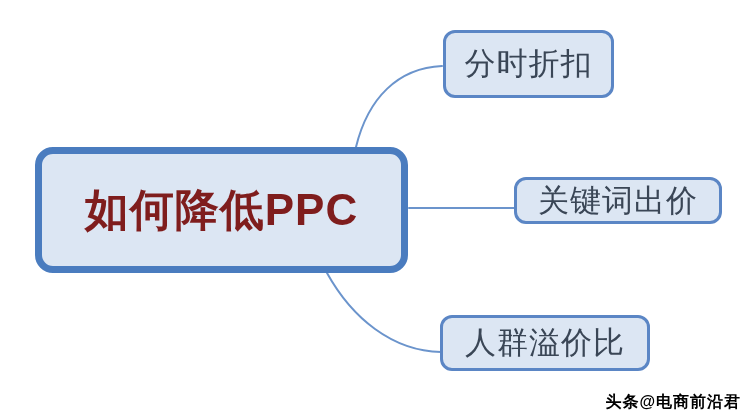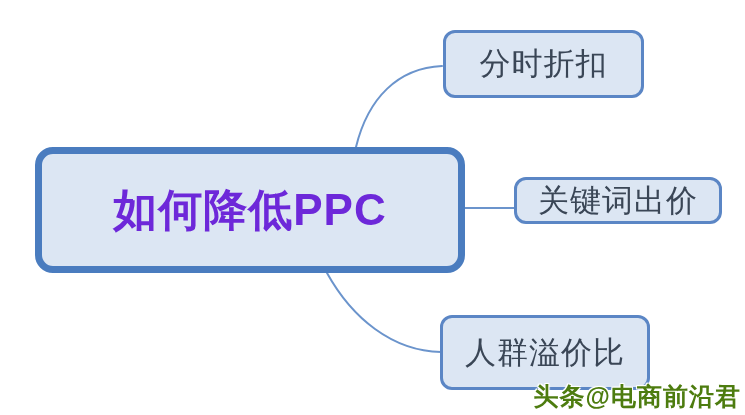--- a/index.html
+++ b/index.html
@@ -27,63 +27,63 @@
     box-sizing: border-box;
     background: #dce6f3;
     display: flex;
     align-items: center;
     justify-content: center;
     text-align: center;
   }
   .root-node {
     left: 35px;
     top: 147px;
-    width: 430px;
+    width: 373px;
     height: 126px;
     border: 7px solid #4a7cbf;
     border-radius: 18px;
     font-size: 44px;
     font-weight: bold;
-    color: #6d28d9;
+    color: #7f1d1d;
     letter-spacing: 1px;
   }
   .branch-node {
     border: 3px solid #5b86c5;
     border-radius: 12px;
     font-size: 31px;
     font-weight: 500;
     color: #3a4656;
     letter-spacing: 1px;
   }
   #branch-0 {
     left: 443px;
     top: 30px;
-    width: 201px;
+    width: 171px;
     height: 68px;
     font-family: Liberation Serif, serif;
   }
   #branch-1 {
     left: 514px;
     top: 177px;
     width: 208px;
     height: 47px;
   }
   #branch-2 {
     left: 440px;
     top: 315px;
     width: 210px;
-    height: 75px;
+    height: 56px;
   }
   .watermark {
     position: absolute;
     right: 4px;
     bottom: 2px;
-    font-size: 25px;
+    font-size: 16px;
     font-weight: bold;
-    color: #4d7c0f;
+    color: #000000;
     letter-spacing: 1px;
     text-shadow:
       -1px -1px 0 #ffffff,
        1px -1px 0 #ffffff,
       -1px  1px 0 #ffffff,
        1px  1px 0 #ffffff,
        0 0 3px #ffffff;
   }
 </style>
 </head>

